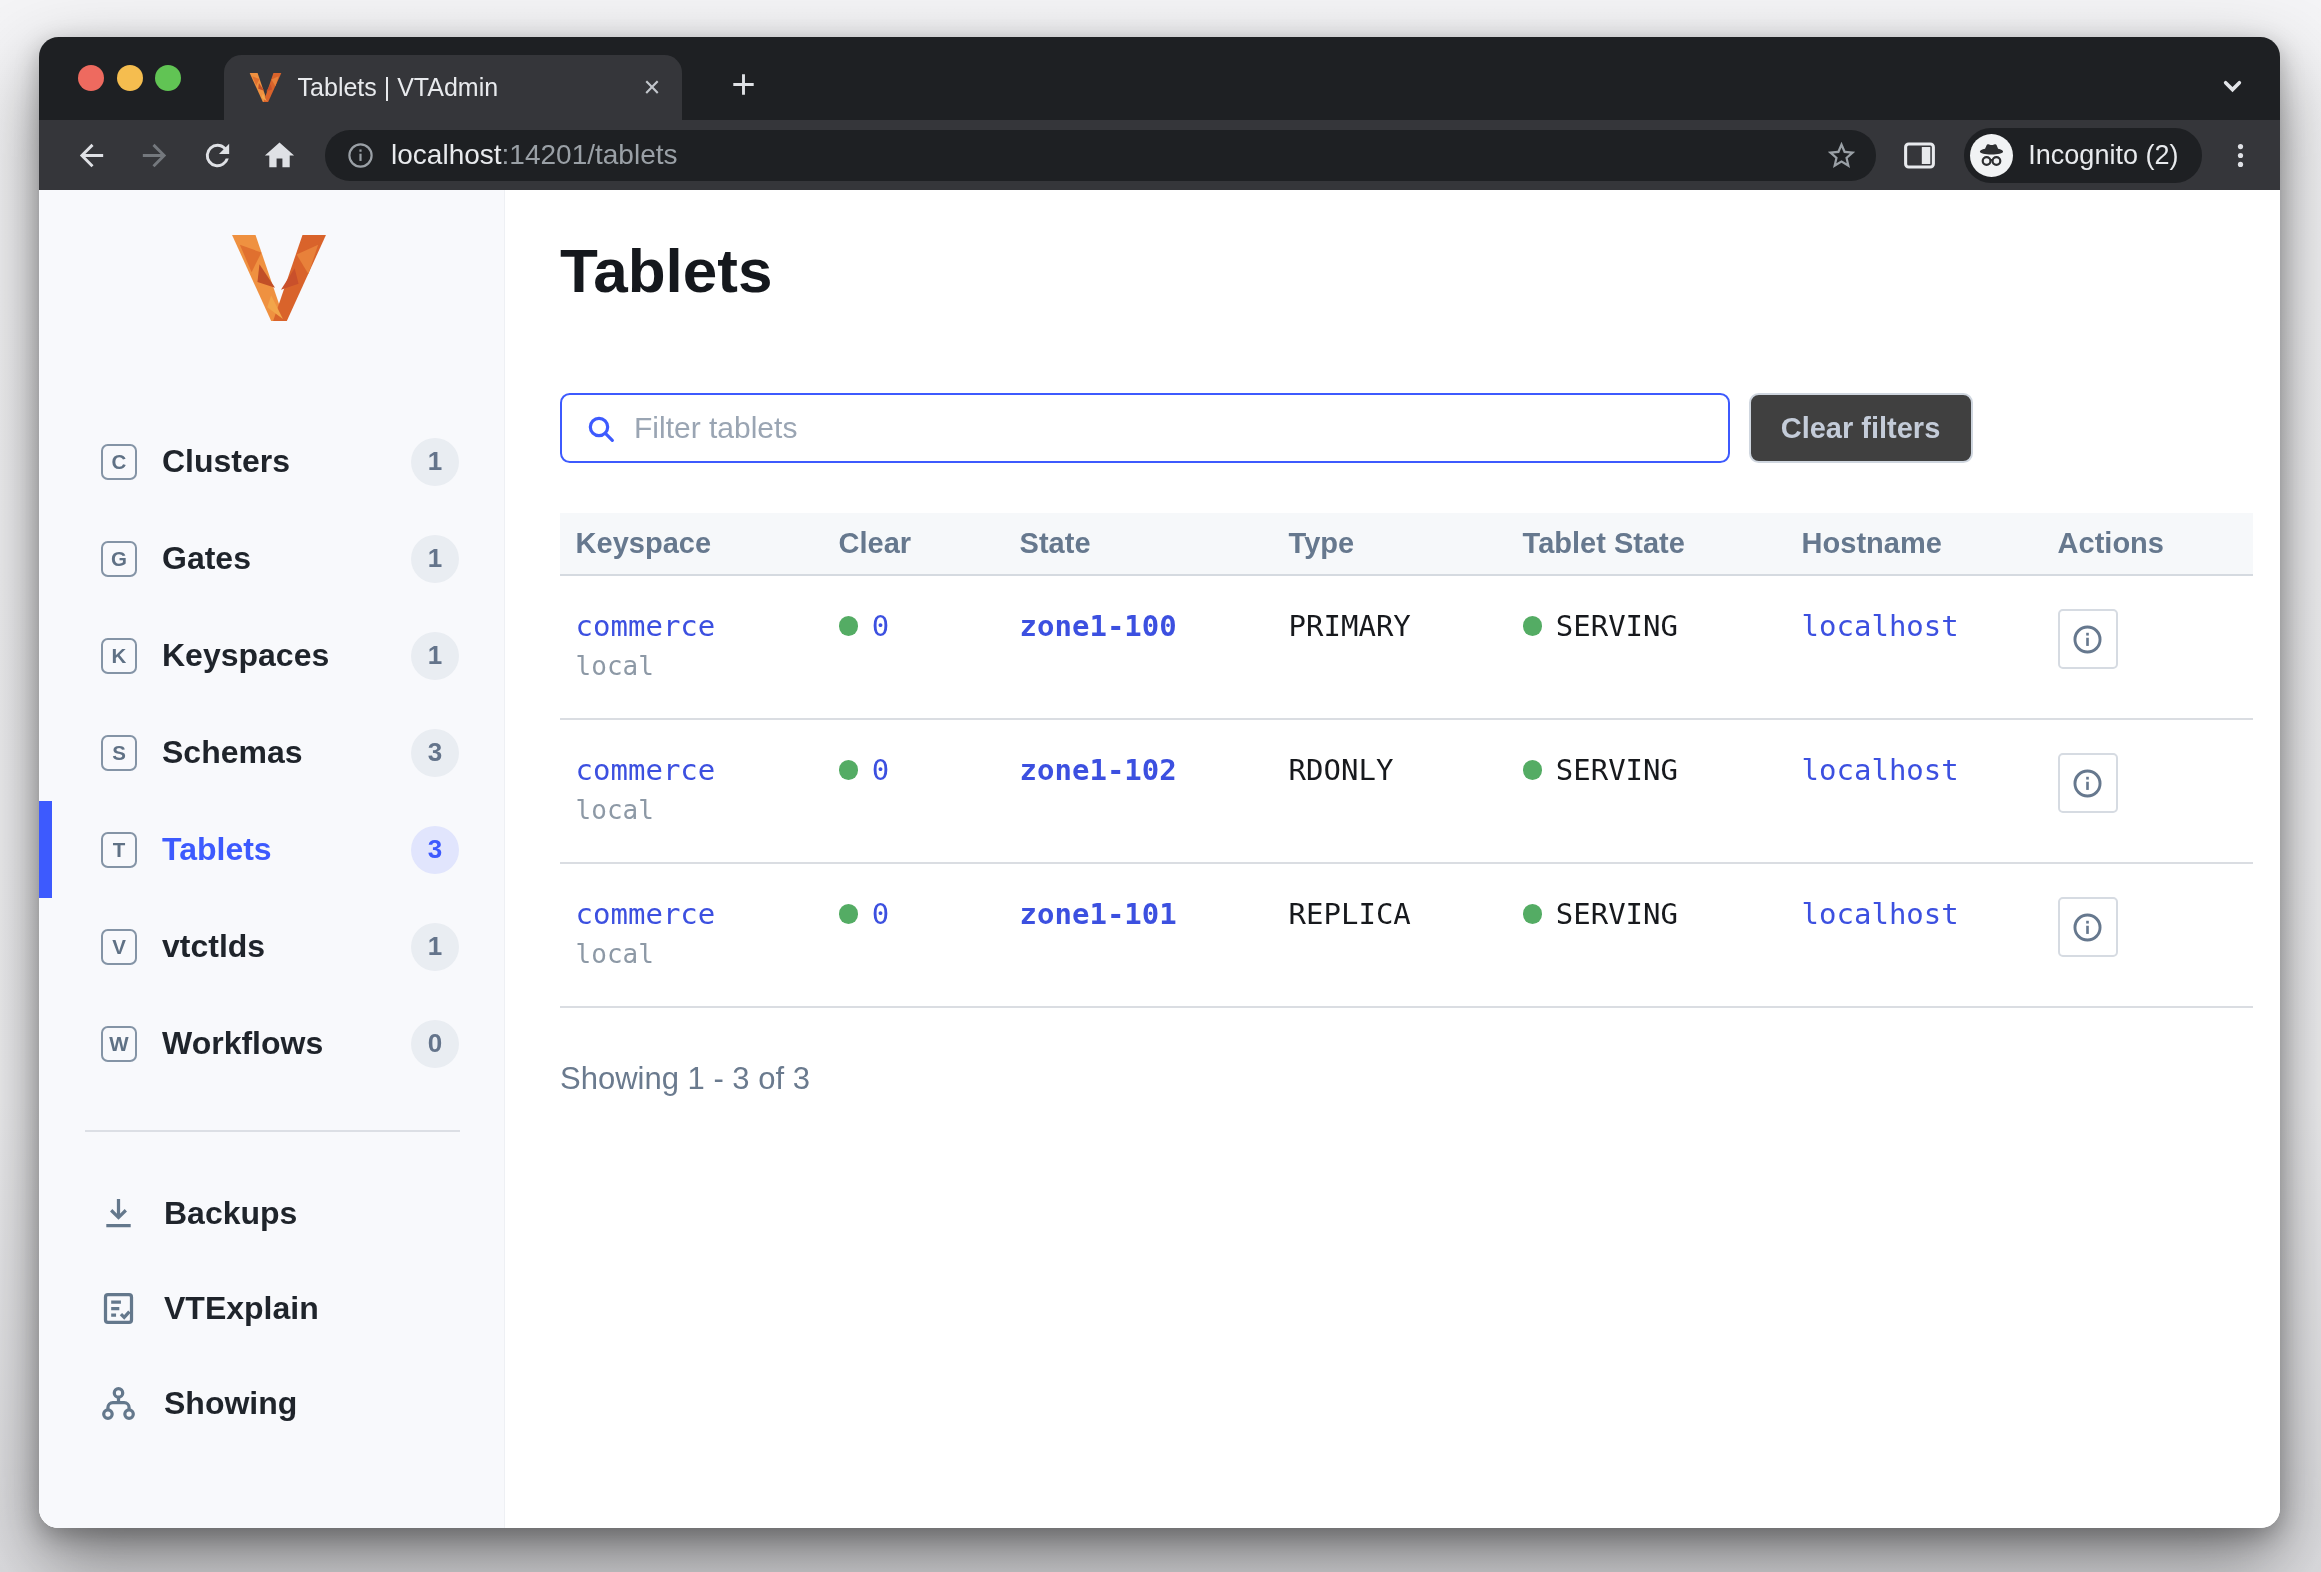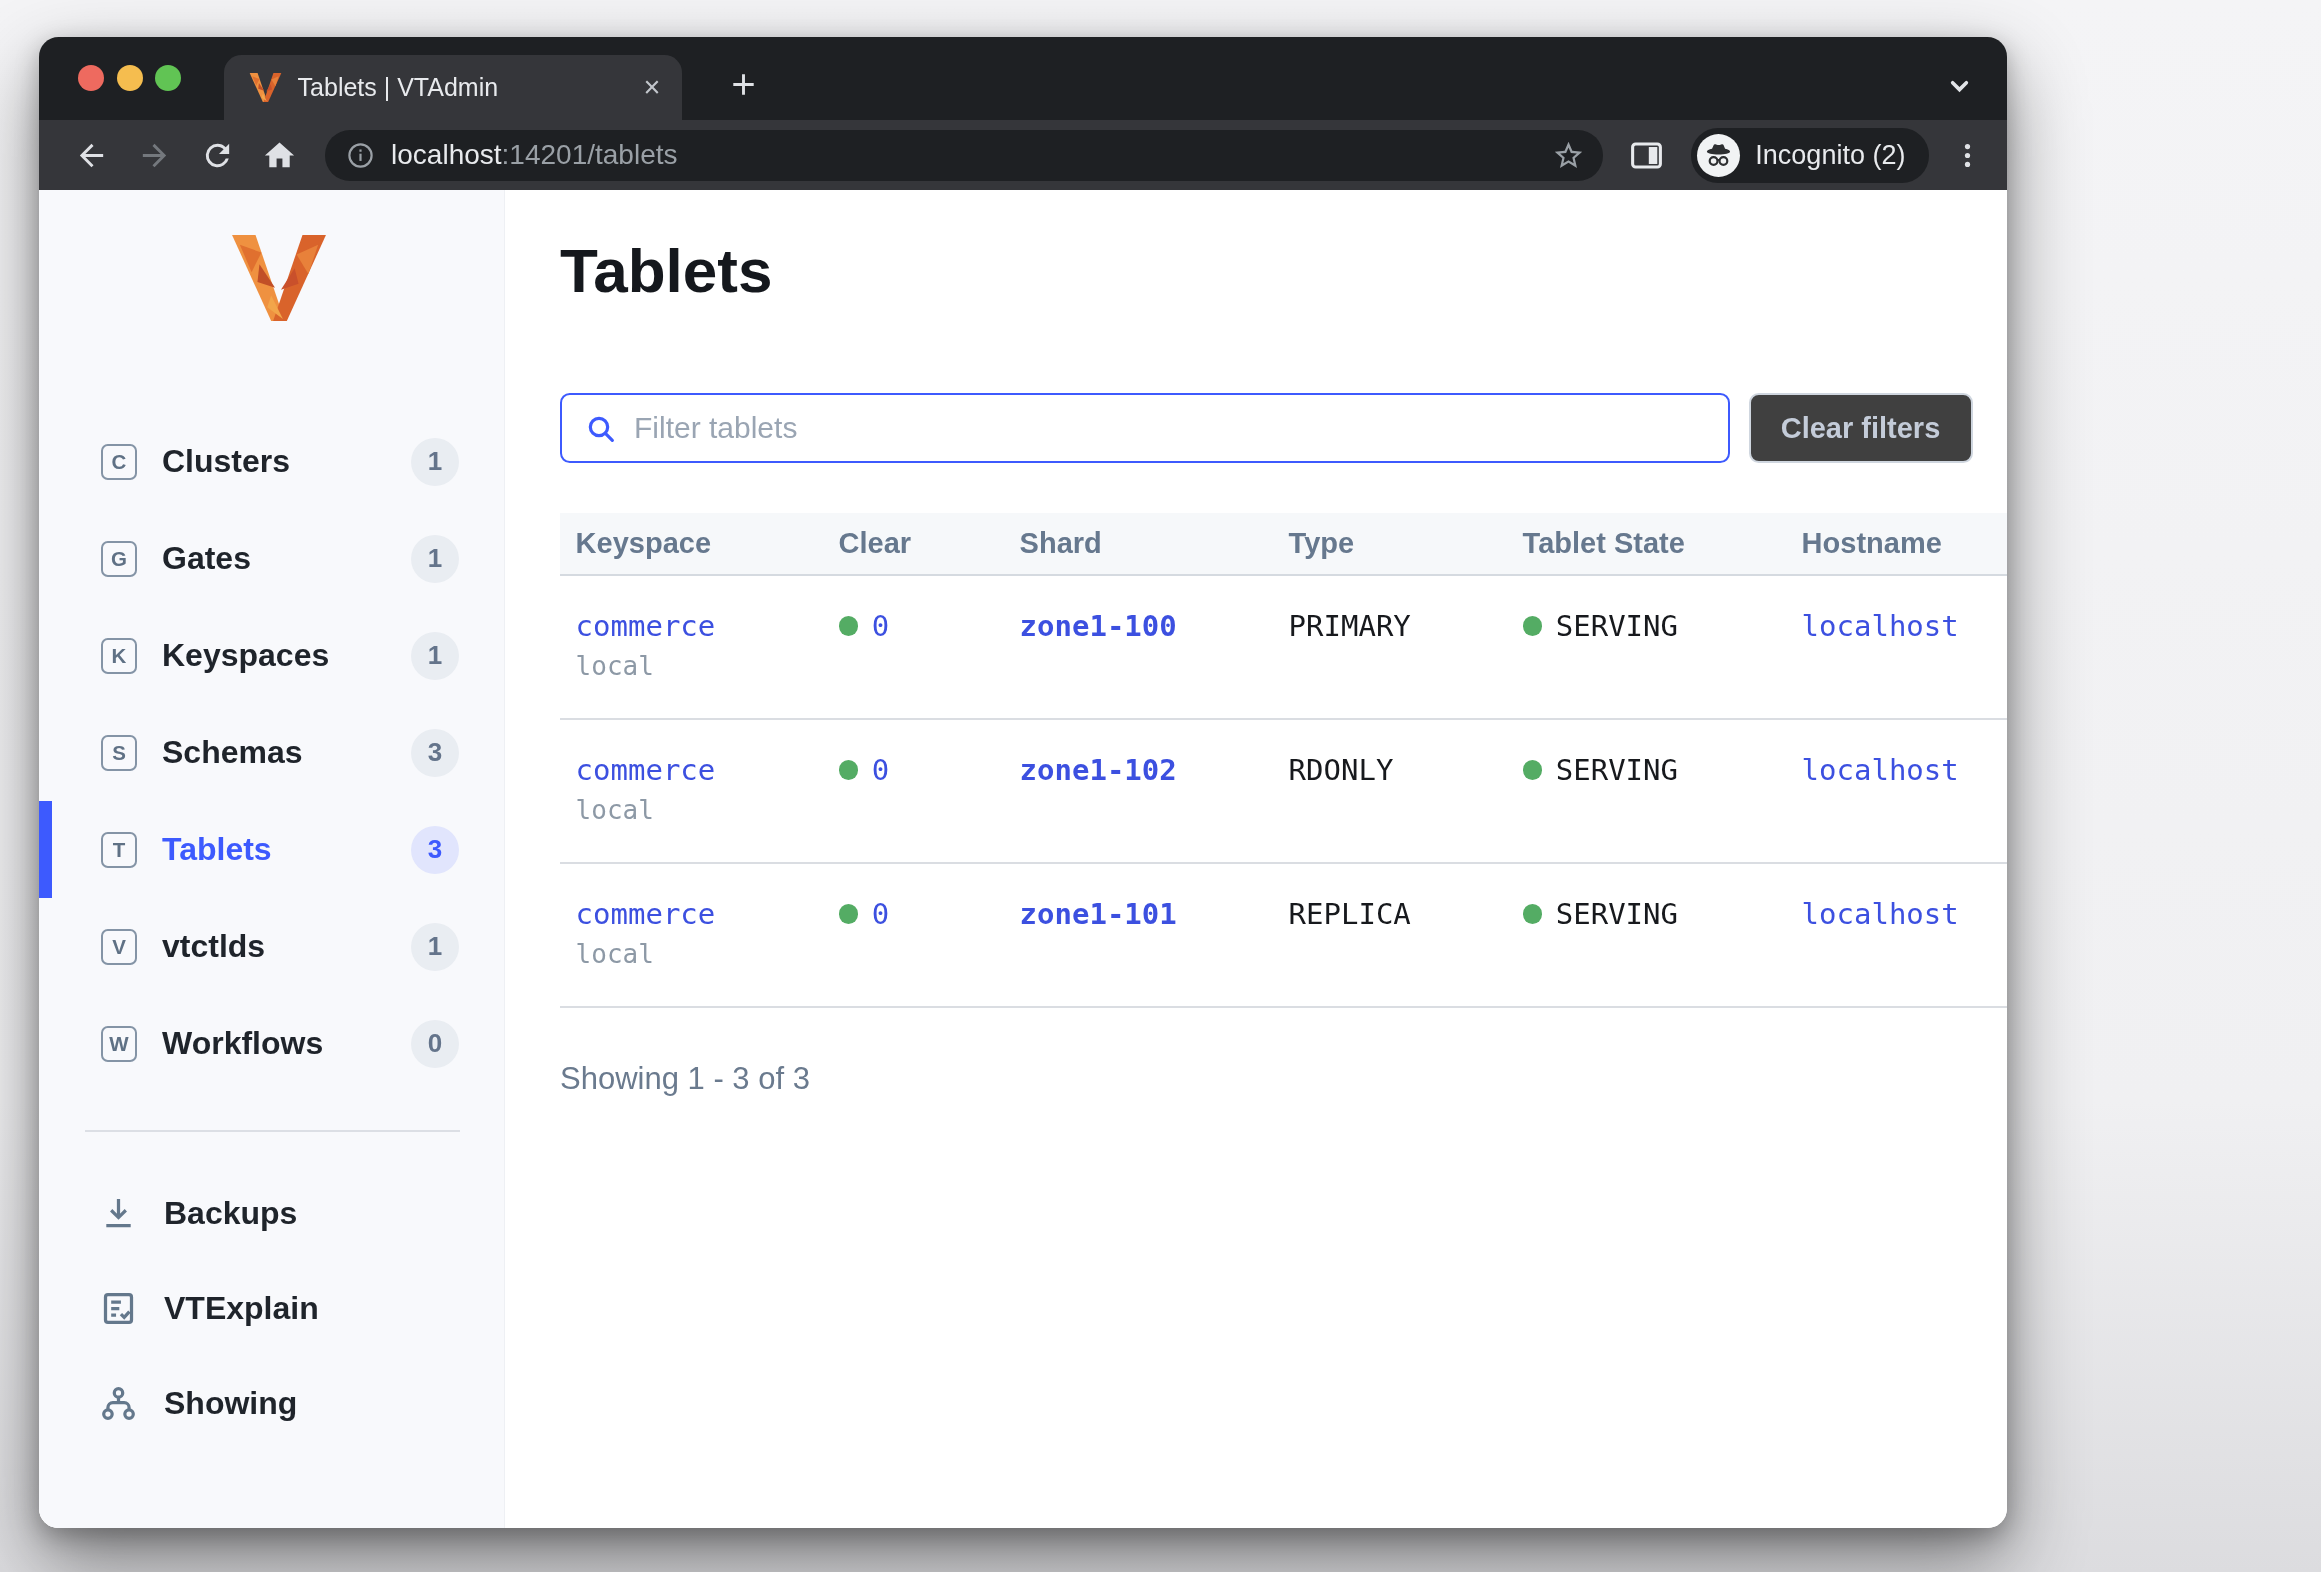--- a/index.html
+++ b/index.html
@@ -6,21 +6,21 @@
   html,body { width:2321px; height:1572px; }
   body {
     font-family:"Liberation Sans", sans-serif;
     background:linear-gradient(180deg,#f4f4f6 0%,#f0f0f2 70%,#dcdcdf 100%);
     overflow:hidden;
   }
   .stage { position:relative; width:2321px; height:1572px; }
 
   
   .window {
-    position:absolute; left:39px; top:37px; width:1968px; height:1491px;
+    position:absolute; left:39px; top:37px; width:2241px; height:1491px;
     border-radius:19.5px; overflow:hidden; display:flex; flex-direction:column;
     box-shadow:0 33px 78px rgba(0,0,0,.45), 0 7.8px 23.4px rgba(0,0,0,.25);
     background:#fff;
   }
 
   
   .tabstrip { position:relative; height:83px; background:#1e2023; flex:0 0 auto; }
   .traffic { position:absolute; left:39px; top:28px; display:flex; gap:12.7px; }
   .traffic span { width:26px; height:26px; border-radius:50%; display:block; }
   .tl-red{ background:#ee6a5f; } .tl-yellow{ background:#f5bd4f; } .tl-green{ background:#61c454; }
@@ -310,21 +310,21 @@
             </svg>
             <input class="filter-input" type="text" placeholder="Filter tablets" style="">
           </div>
           <button class="clear-btn">Clear filters</button>
         </div>
 
         <div class="table">
           <div class="thead">
             <div class="th">Keyspace</div>
             <div class="th">Clear</div>
-            <div class="th">Shard</div>
+            <div class="th">State</div>
             <div class="th">Type</div>
             <div class="th">Tablet State</div>
             <div class="th">Hostname</div>
             <div class="th">Actions</div>
           </div>
 
           <div class="trow">
             <div class="td">
               <div><a class="link" href="#" style="text-decoration:none">commerce</a></div>
               <div class="sub">local</div>

